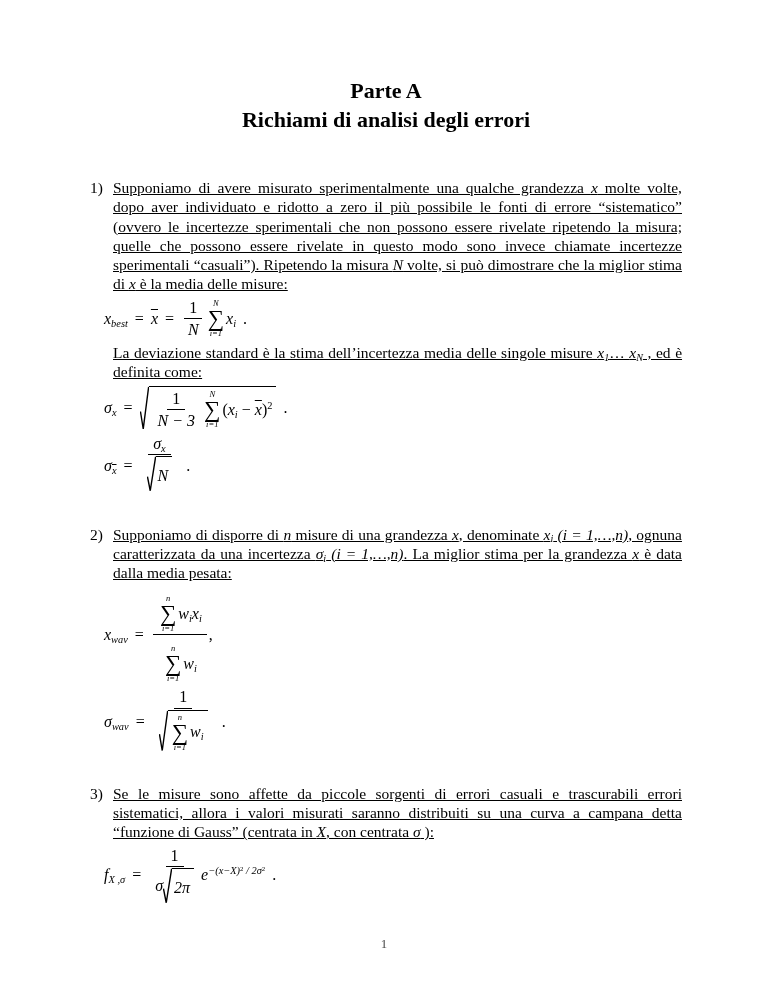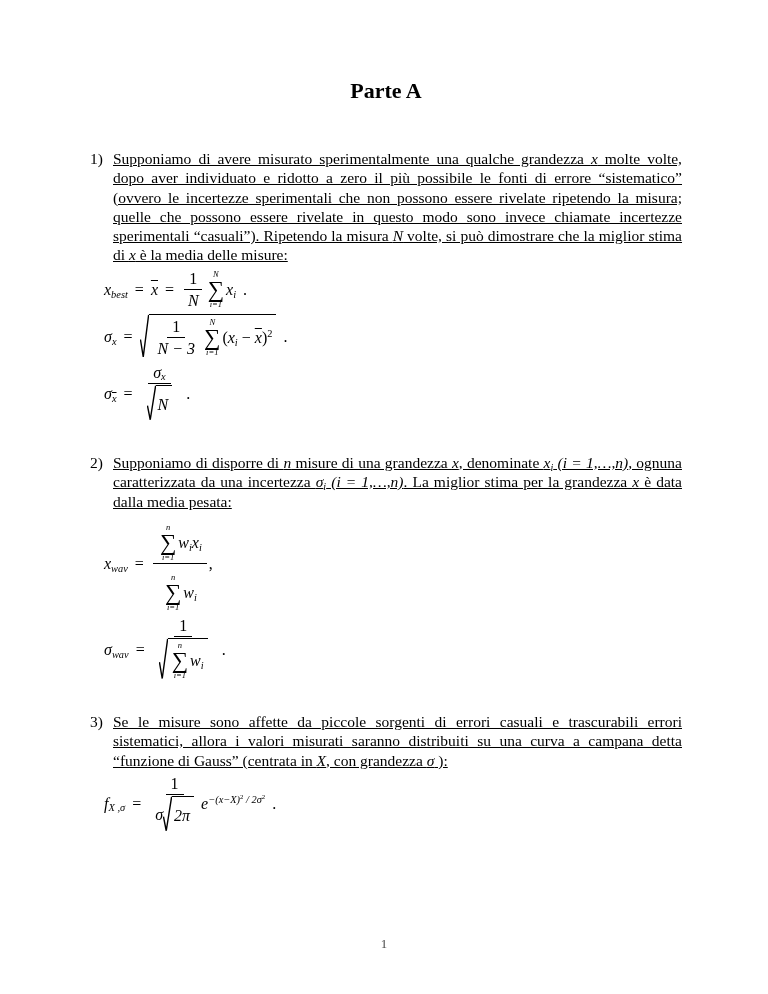--- a/index.html
+++ b/index.html
@@ -63,20 +63,21 @@
     text-align: center; font-size: 13px; color: #4a4a4a;
   }
 </style>
 </head>
 <body>
 
 <div class="page">
 
   <div class="title">
     <div>Parte A</div>
+    <div>Richiami di analisi degli errori</div>
   </div>
 
   <div class="content">
 
     <div class="item">
       <span class="inum">1)</span>
       <div class="subline"><span>Supponiamo di avere misurato sperimentalmente una qualche grandezza </span><span class="it">x</span><span> molte volte, dopo aver individuato e ridotto a zero il più possibile le fonti di errore “sistematico” (ovvero le incertezze sperimentali che non possono essere rivelate ripetendo la misura; quelle che possono essere rivelate in questo modo sono invece chiamate incertezze sperimentali “casuali”). Ripetendo la misura </span><span class="it">N</span><span> volte, si può dimostrare che la miglior stima di </span><span class="it">x</span><span> è la media delle misure:</span></div>
 
       <div class="formula">
         <span class="tok"><span class="mi">x</span><sub class="mi">best</sub></span>
@@ -89,20 +90,21 @@
         </span>
         <span class="bigop">
           <span class="lim">N</span>
           <span class="op">∑</span>
           <span class="lim">i=1</span>
         </span>
         <span class="tok"><span class="mi">x</span><sub class="mi">i</sub></span>
         <span class="tok end">.</span>
       </div>
 
+      <div class="subline"><span>La deviazione standard è la stima dell’incertezza media delle singole misure </span><span class="it">x</span><sub class="it">1</sub><span>… </span><span class="it">x</span><sub class="it">N</sub><span> , ed è definita come:</span></div>
 
       <div class="formula">
         <span class="tok"><span class="mi">σ</span><sub class="mi">x</sub></span>
         <span class="tok eq">=</span>
         <span class="sqrt">
           <svg class="tick" viewBox="0 0 10 40" preserveAspectRatio="none">
             <path d="M0.5 23 L3.6 38.6 L9.6 0.8" fill="none" stroke="#000" stroke-width="1.4" vector-effect="non-scaling-stroke"></path>
           </svg>
           <span class="sbody">
             <span class="frac">
@@ -192,21 +194,21 @@
               </span>
             </span>
           </span>
         </span>
         <span class="tok end">.</span>
       </div>
     </div>
 
     <div class="item">
       <span class="inum">3)</span>
-      <div class="subline"><span>Se le misure sono affette da piccole sorgenti di errori casuali e trascurabili errori sistematici, allora i valori misurati saranno distribuiti su una curva a campana detta “funzione di Gauss” (centrata in </span><span class="it">X</span><span>, con grandezza </span><span class="it">σ</span><span> ):</span></div>
+      <div class="subline"><span>Se le misure sono affette da piccole sorgenti di errori casuali e trascurabili errori sistematici, allora i valori misurati saranno distribuiti su una curva a campana detta “funzione di Gauss” (centrata in </span><span class="it">X</span><span>, con centrata </span><span class="it">σ</span><span> ):</span></div>
 
       <div class="formula">
         <span class="tok"><span class="mi">f</span><sub class="mi">X ,σ</sub></span>
         <span class="tok eq">=</span>
         <span class="frac">
           <span class="fnum rm">1</span>
           <span class="fden">
             <span class="row">
               <span class="mi">σ</span>
               <span class="sqrt">

